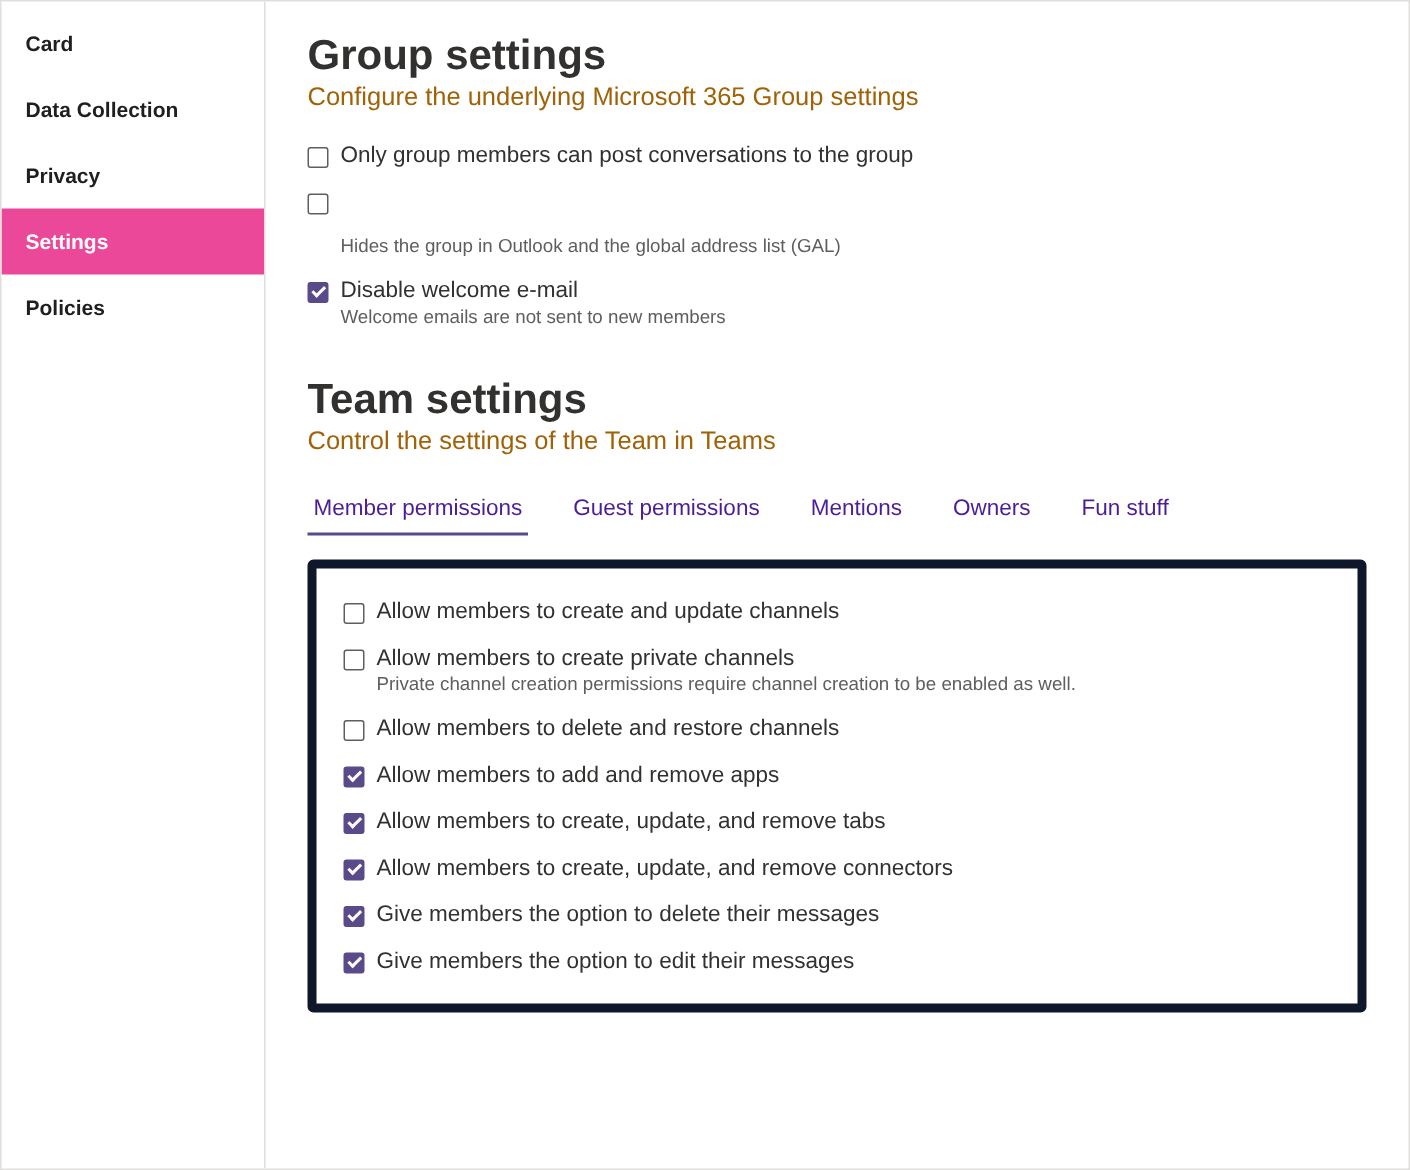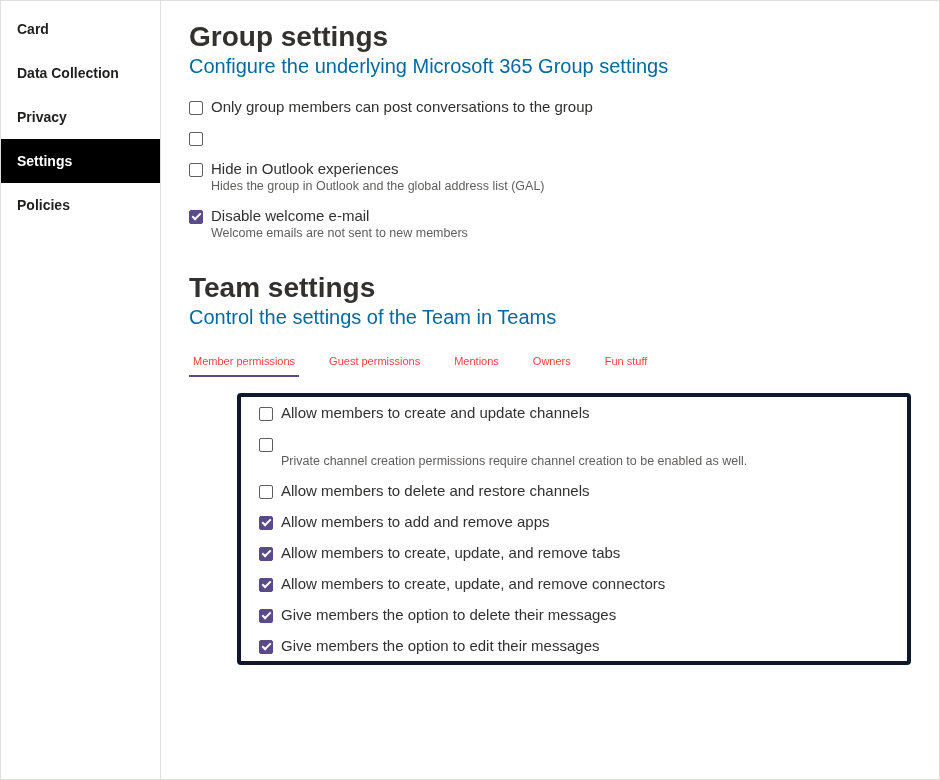--- a/index.html
+++ b/index.html
@@ -10,49 +10,49 @@
     body {
       font-family: "Segoe UI", -apple-system, BlinkMacSystemFont, sans-serif;
       color: #323130;
       width: 940px;
       height: 780px;
       display: flex;
       border: 1px solid #e1dfdd;
       background: #fff;
     }
     .sidebar {
-      width: 160px;
+      width: 176px;
       border-right: 1px solid #e1dfdd;
       padding-top: 6px;
     }
     .sidebar-item {
       padding: 14px 16px;
       font-size: 14px;
       font-weight: 600;
       cursor: pointer;
       color: #201f1e;
     }
     .sidebar-item.active {
-      background: #000000;
+      background: #ec4899;
       color: #fff;
     }
     .main {
       flex: 1;
       padding: 20px 28px 24px 28px;
       overflow-y: auto;
     }
     .section-title {
       font-size: 28px;
       font-weight: 600;
       margin-bottom: 2px;
     }
     .section-subtitle {
-      font-size: 20px;
+      font-size: 17px;
       font-weight: 400;
-      color: #0369a1;
+      color: #a16207;
       margin-bottom: 20px;
     }
     .checkbox-row {
       margin-bottom: 14px;
     }
     .checkbox-row:last-child {
       margin-bottom: 0;
     }
     .checkbox-row label {
       display: flex;
@@ -98,44 +98,43 @@
     .group-section {
       margin-bottom: 32px;
     }
     .tabs {
       display: flex;
       gap: 26px;
       margin-top: 20px;
       margin-bottom: 16px;
     }
     .tab-item {
-      font-size: 11px;
+      font-size: 15px;
       font-weight: 400;
       padding: 6px 4px 10px 4px;
       cursor: pointer;
       position: relative;
-      color: #ef4444;
+      color: #4c1d95;
     }
     .tab-item.active {
       font-weight: 400;
     }
     .tab-item.active::after {
       content: "";
       position: absolute;
       bottom: 0;
       left: 0;
       right: 0;
       height: 2px;
       background: #5b4a8a;
     }
     .tab-panel {
-      border: 4px solid #0f172a;
+      border: 6px solid #0f172a;
       border-radius: 4px;
-      padding: 7px 18px;
-      margin-left: 48px;
+      padding: 20px 18px;
     }
   </style>
 </head>
 <body>
 
 <nav class="sidebar">
   <div class="sidebar-item"><span>Card</span></div>
   <div class="sidebar-item"><span>Data Collection</span></div>
   <div class="sidebar-item"><span>Privacy</span></div>
   <div class="sidebar-item active"><span>Settings</span></div>
@@ -154,24 +153,20 @@
       </label>
     </div>
 
     <div class="checkbox-row">
       <label>
         <span class="checkbox"></span>
       </label>
     </div>
 
     <div class="checkbox-row">
-      <label>
-        <span class="checkbox"></span>
-        <span>Hide in Outlook experiences</span>
-      </label>
       <div class="help-text">Hides the group in Outlook and the global address list (GAL)</div>
     </div>
 
     <div class="checkbox-row">
       <label>
         <span class="checkbox checked"></span>
         <span>Disable welcome e-mail</span>
       </label>
       <div class="help-text">Welcome emails are not sent to new members</div>
     </div>
@@ -193,20 +188,21 @@
       <div class="checkbox-row">
         <label>
           <span class="checkbox"></span>
           <span>Allow members to create and update channels</span>
         </label>
       </div>
 
       <div class="checkbox-row">
         <label>
           <span class="checkbox"></span>
+          <span>Allow members to create private channels</span>
         </label>
         <div class="help-text">Private channel creation permissions require channel creation to be enabled as well.</div>
       </div>
 
       <div class="checkbox-row">
         <label>
           <span class="checkbox"></span>
           <span>Allow members to delete and restore channels</span>
         </label>
       </div>

